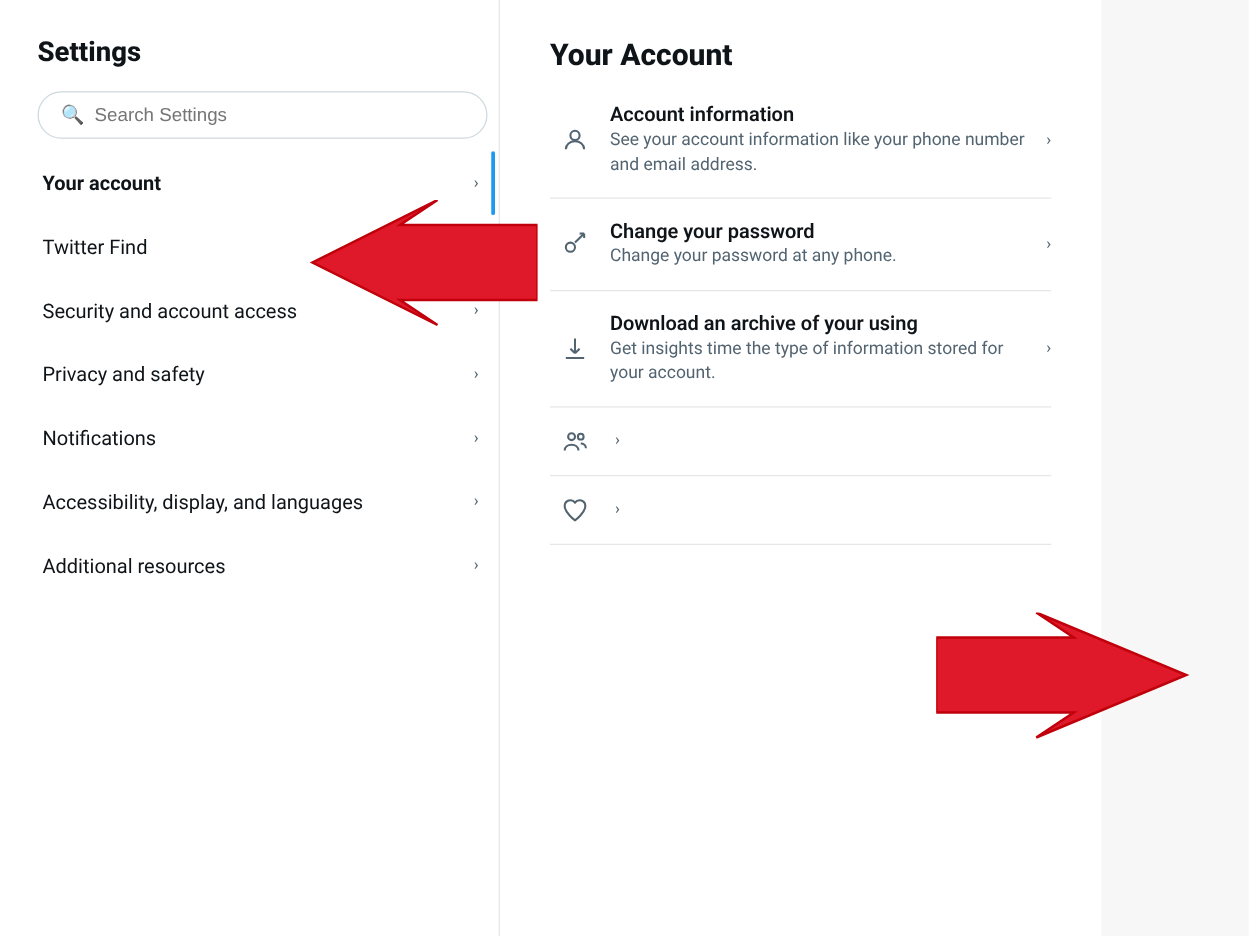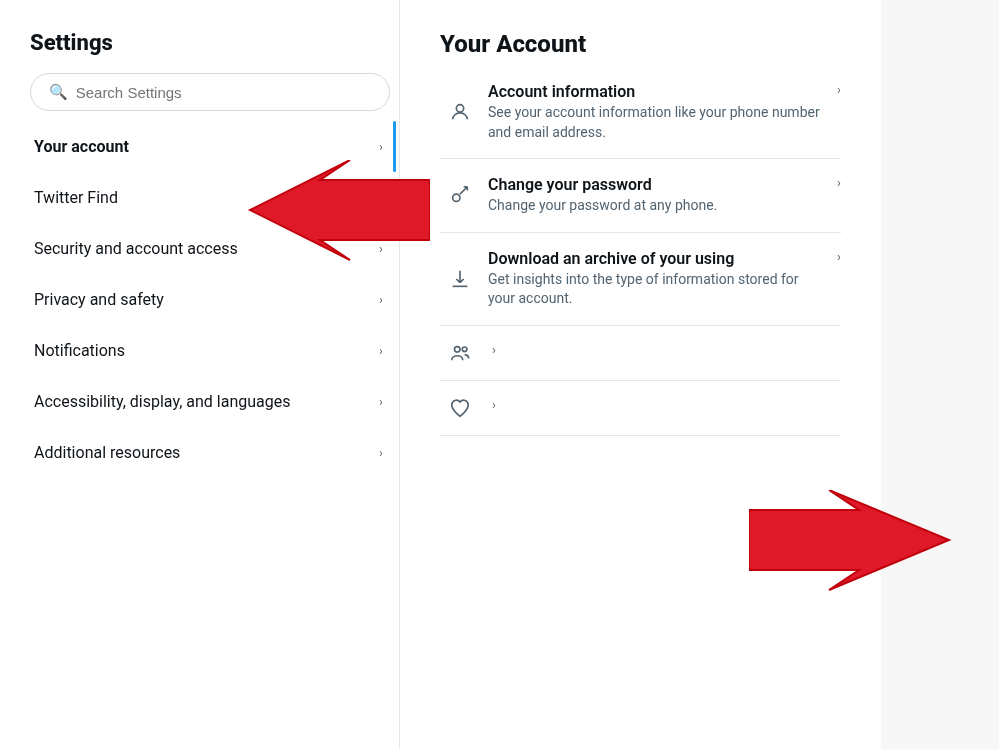--- a/index.html
+++ b/index.html
@@ -110,20 +110,21 @@
     .main-description {
       font-size: 14px;
       color: #536471;
       margin-bottom: 30px;
       line-height: 1.5;
       max-width: 520px;
     }
 
     .settings-item {
       display: flex;
+      align-items: center;
       padding: 16px 0;
       border-bottom: 1px solid #e6e6e6;
       cursor: pointer;
       position: relative;
     }
     .item-icon {
       width: 40px;
       min-width: 40px;
       display: flex;
       align-items: center;
@@ -251,21 +252,21 @@
 
       <div class="settings-item">
         <div class="item-icon">
           <svg width="22" height="22" viewBox="0 0 24 24" fill="none" stroke="#536471" stroke-width="1.8">
               <path d="M12 3v13m0 0l-4-4m4 4l4-4"></path>
               <path d="M4 20h16"></path>
             </svg>
         </div>
         <div class="item-text">
           <div class="item-title">Download an archive of your using</div>
-          <div class="item-subtitle">Get insights into the type of information stored for your account.</div>
+          <div class="item-subtitle">Get insights time the type of information stored for your account.</div>
         </div>
         <span class="item-chevron">›</span>
       </div>
 
       <div class="settings-item">
         <div class="item-icon">
           <svg width="22" height="22" viewBox="0 0 24 24" fill="none" stroke="#536471" stroke-width="1.8">
               <circle cx="9" cy="8" r="3"></circle>
               <path d="M3 20c0-3 2.7-5 6-5s6 2 6 5"></path>
               <circle cx="17" cy="8" r="2.5"></circle>

